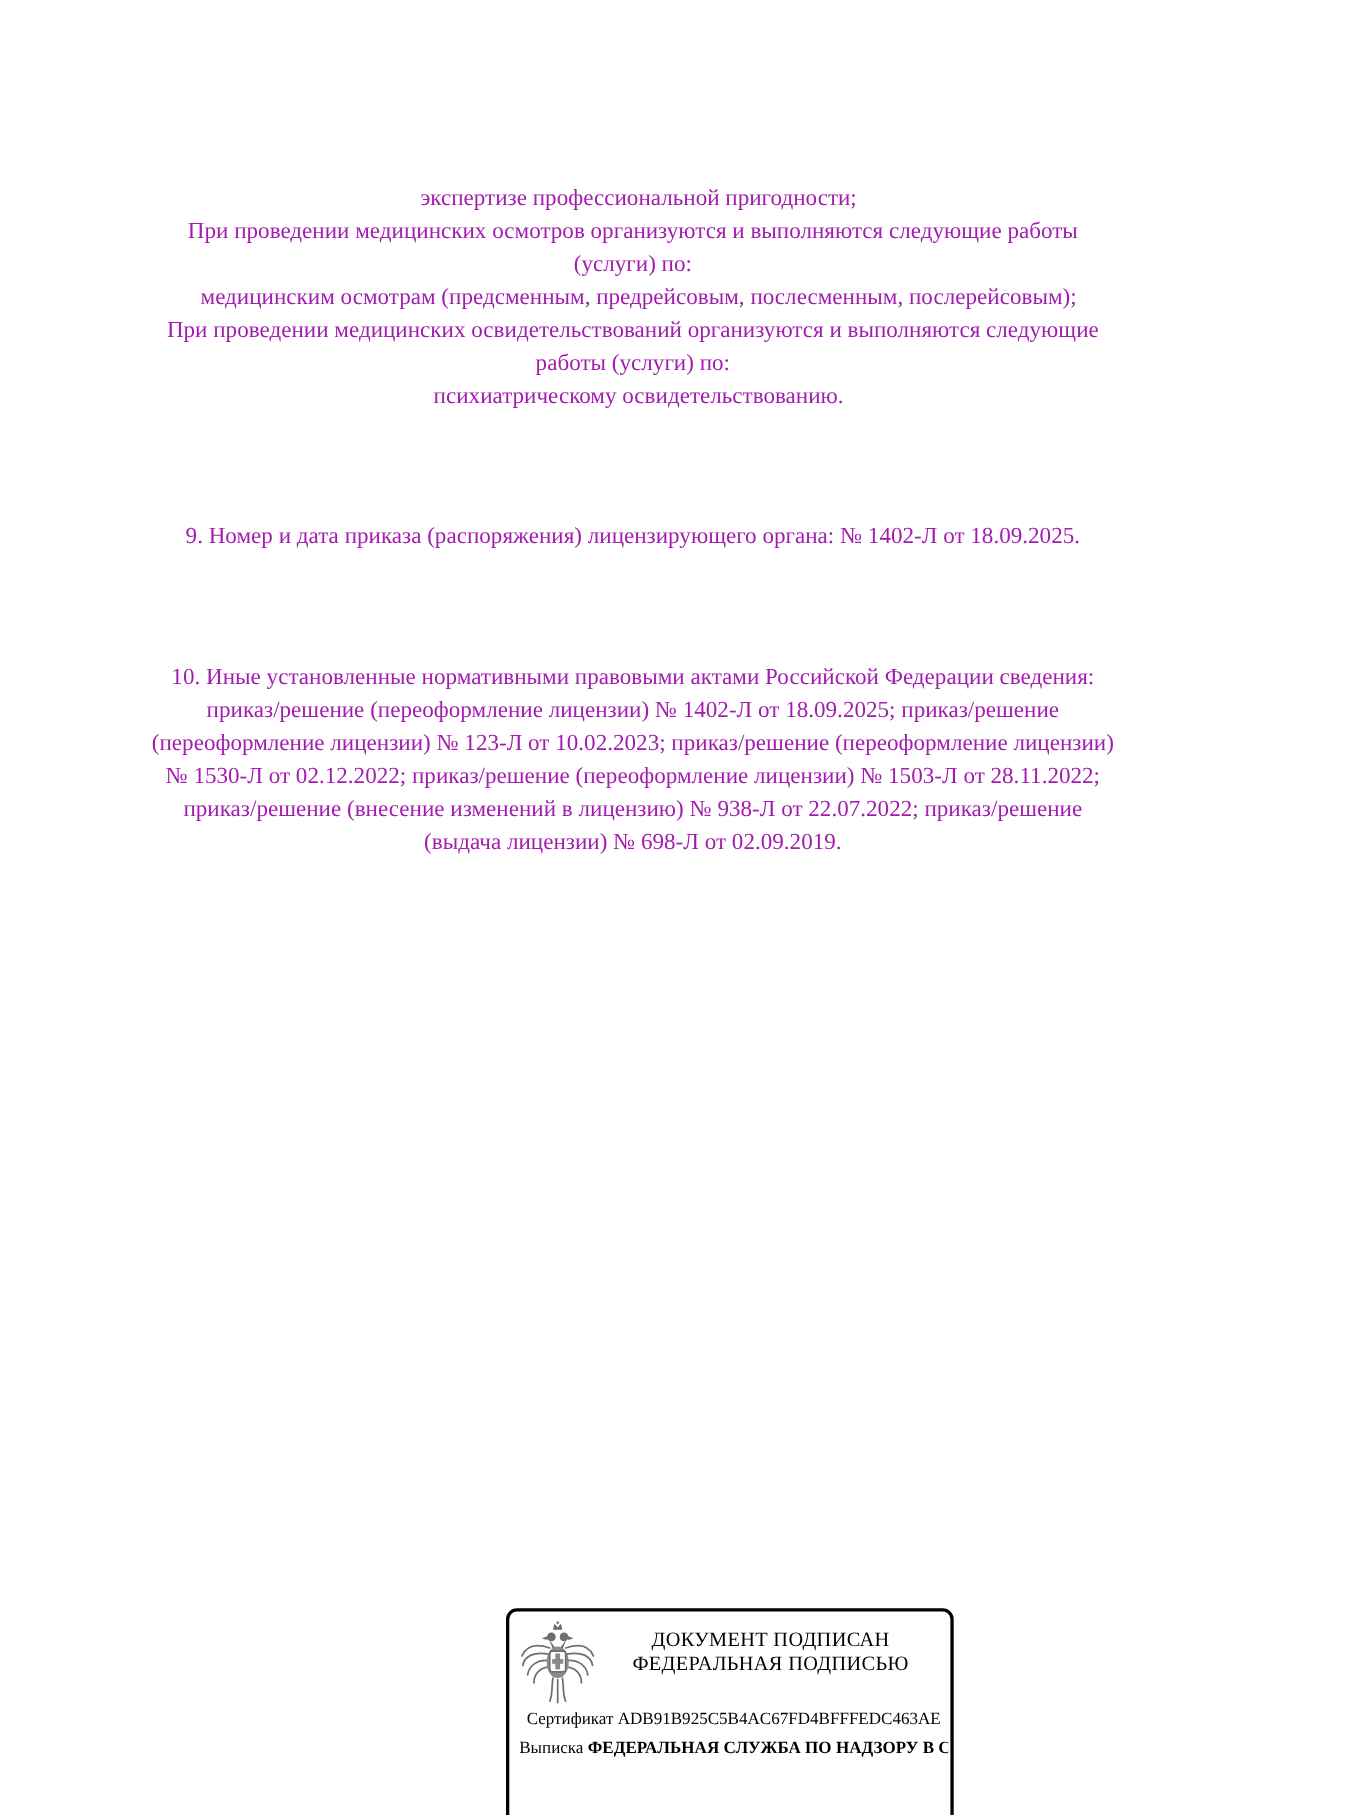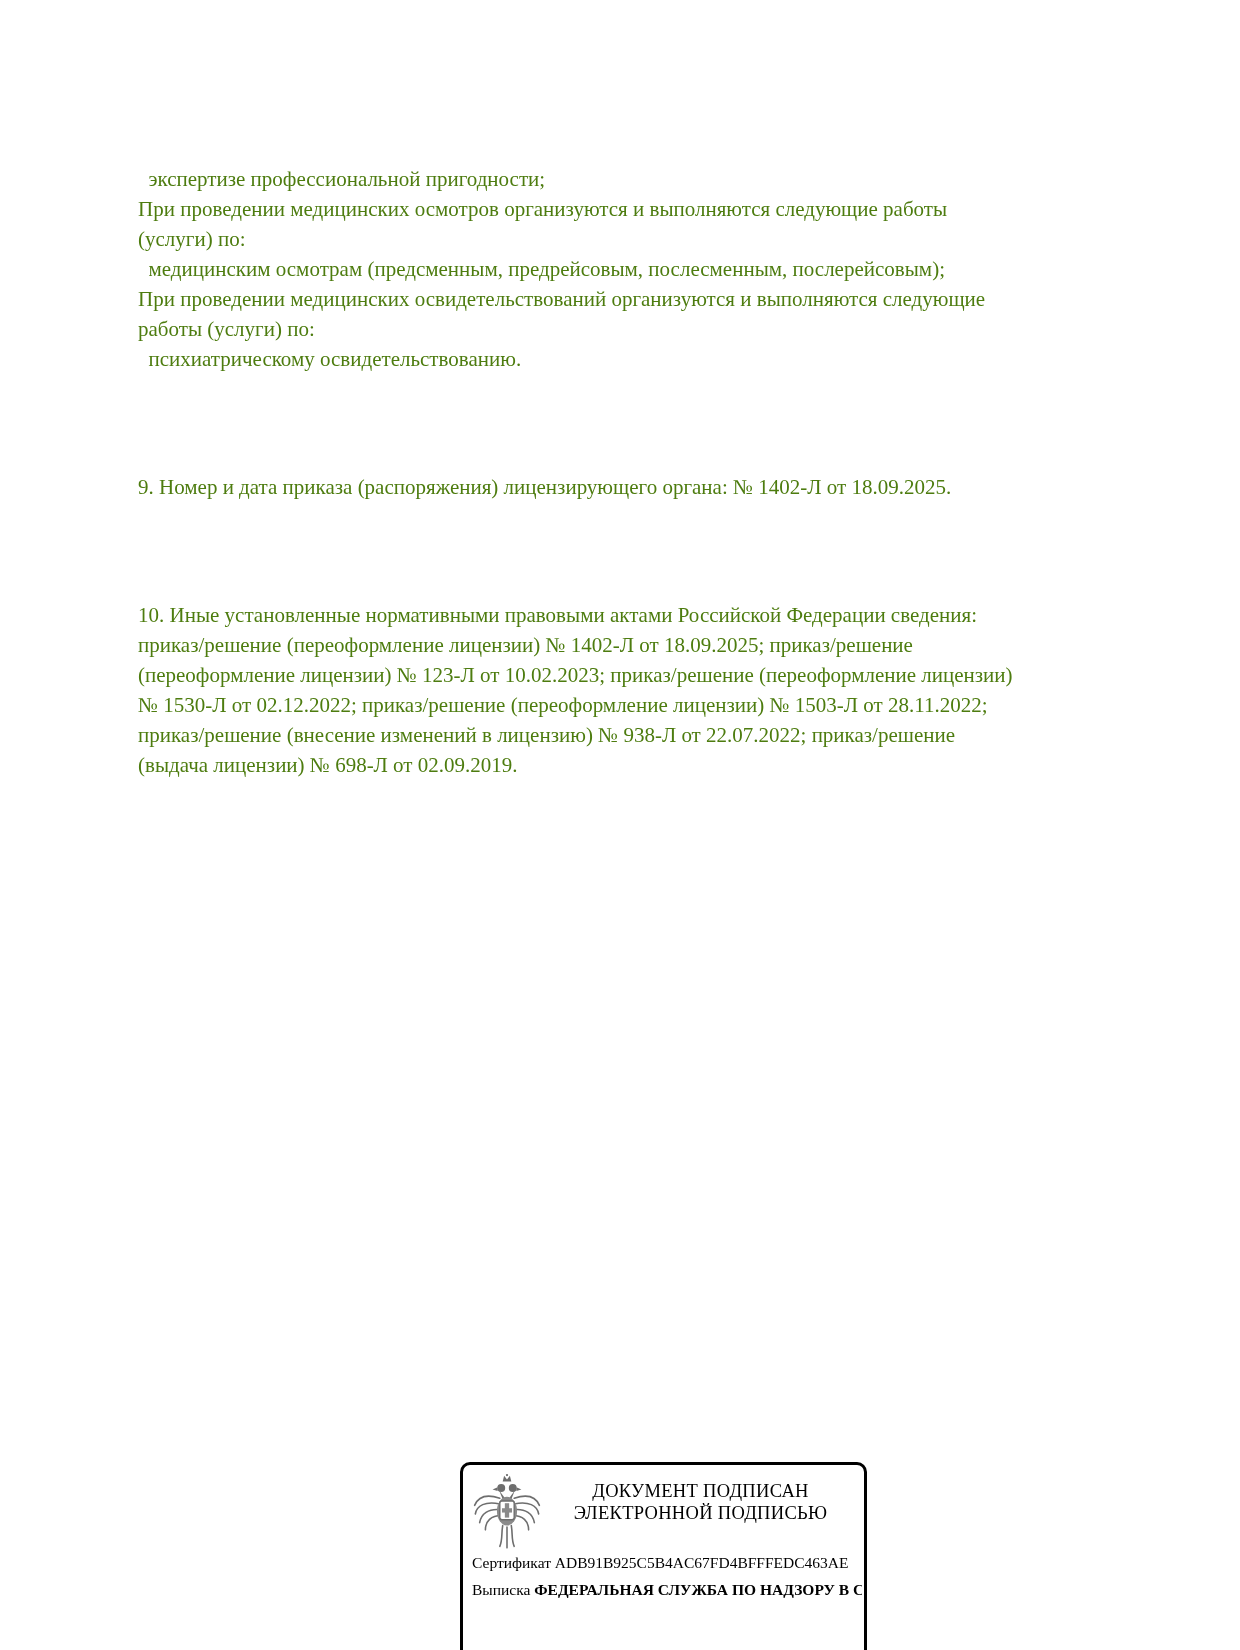--- a/index.html
+++ b/index.html
@@ -5,21 +5,21 @@
   html, body { margin: 0; padding: 0; }
   body {
     width: 1240px; height: 1650px;
     background: #ffffff; color: #000000;
     font-family: "Liberation Serif", serif;
     position: relative; overflow: hidden;
   }
   .doc-text {
     position: absolute; left: 138px; top: 104px;
     font-size: 21px; line-height: 30px;
-    white-space: pre; color: #4d7c0f;
+    white-space: pre; color: #a21caf; text-align: center;
   }
   .para + .para { margin-top: 38px; }
 
   .stamp {
     position: absolute; left: 460px; top: 1462px;
     width: 407px; height: 201px; box-sizing: border-box;
     border: 3px solid #000; border-radius: 10px;
     background: #fff;
   }
   .emblem {
@@ -27,21 +27,21 @@
     width: 72px; height: 86px;
   }
   .stamp-title {
     position: absolute; left: 82px; right: 8px; top: 16px;
     text-align: center; font-size: 18.5px; line-height: 21.5px;
     white-space: nowrap; letter-spacing: 0.3px;
   }
   .stamp-info {
     position: absolute; left: 9px; right: 2px; top: 84px;
     font-size: 15.5px; line-height: 27px;
-    white-space: nowrap; overflow: hidden;
+    white-space: nowrap; overflow: hidden; text-align: center;
   }
   .owner-value { font-weight: bold; }
 </style>
 </head>
 <body>
 
 <div class="doc-page">
 
   <div class="doc-text">
     <div class="para">  экспертизе профессиональной пригодности;
@@ -95,21 +95,21 @@
         <path d="M56 72 C58 84 56 92 60 101"></path>
       </g>
 
       <rect x="40" y="38" width="20" height="26" rx="3" fill="#ffffff" stroke="#6e6e6e" stroke-width="2"></rect>
       <rect x="47" y="41" width="6" height="20" fill="#8a8a8a"></rect>
       <rect x="43" y="48" width="14" height="6" fill="#8a8a8a"></rect>
     </svg>
 
     <div class="stamp-title">
       <div>ДОКУМЕНТ ПОДПИСАН</div>
-      <div>ЭЛЕКТРОННОЙ ПОДПИСЬЮ</div>
+      <div>ФЕДЕРАЛЬНАЯ ПОДПИСЬЮ</div>
     </div>
 
     <div class="stamp-info">
       <div class="info-line"><span>Сертификат</span> <span>ADB91B925C5B4AC67FD4BFFFEDC463AE</span></div>
       <div class="info-line"><span>Выписка</span> <span class="owner-value">ФЕДЕРАЛЬНАЯ СЛУЖБА ПО НАДЗОРУ В СФ</span></div>
     </div>
 
   </div>
 
 </div>

